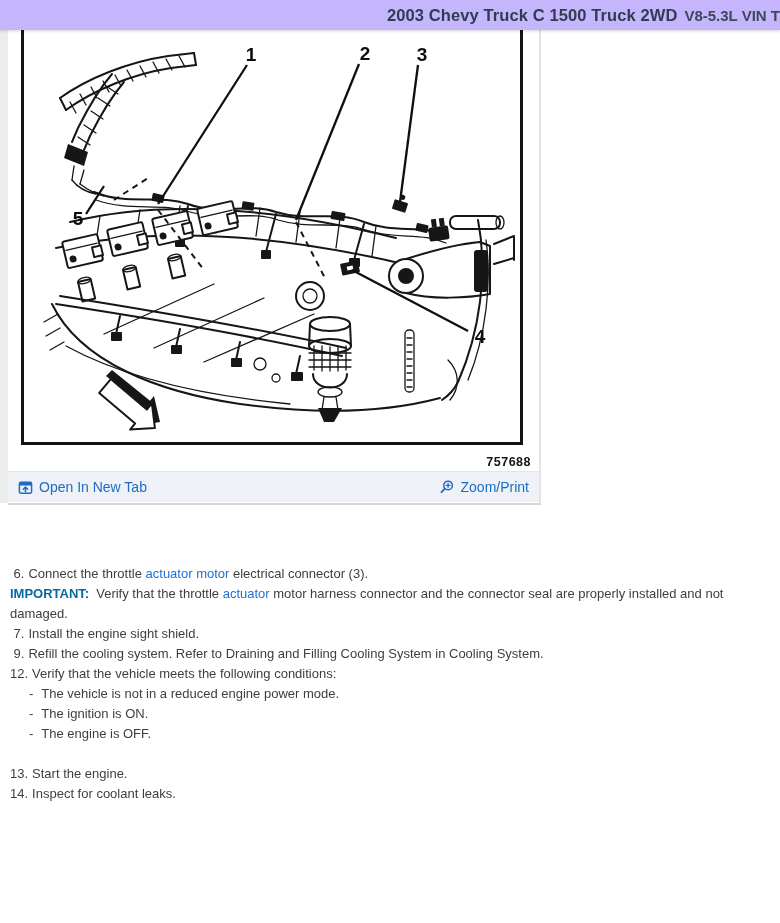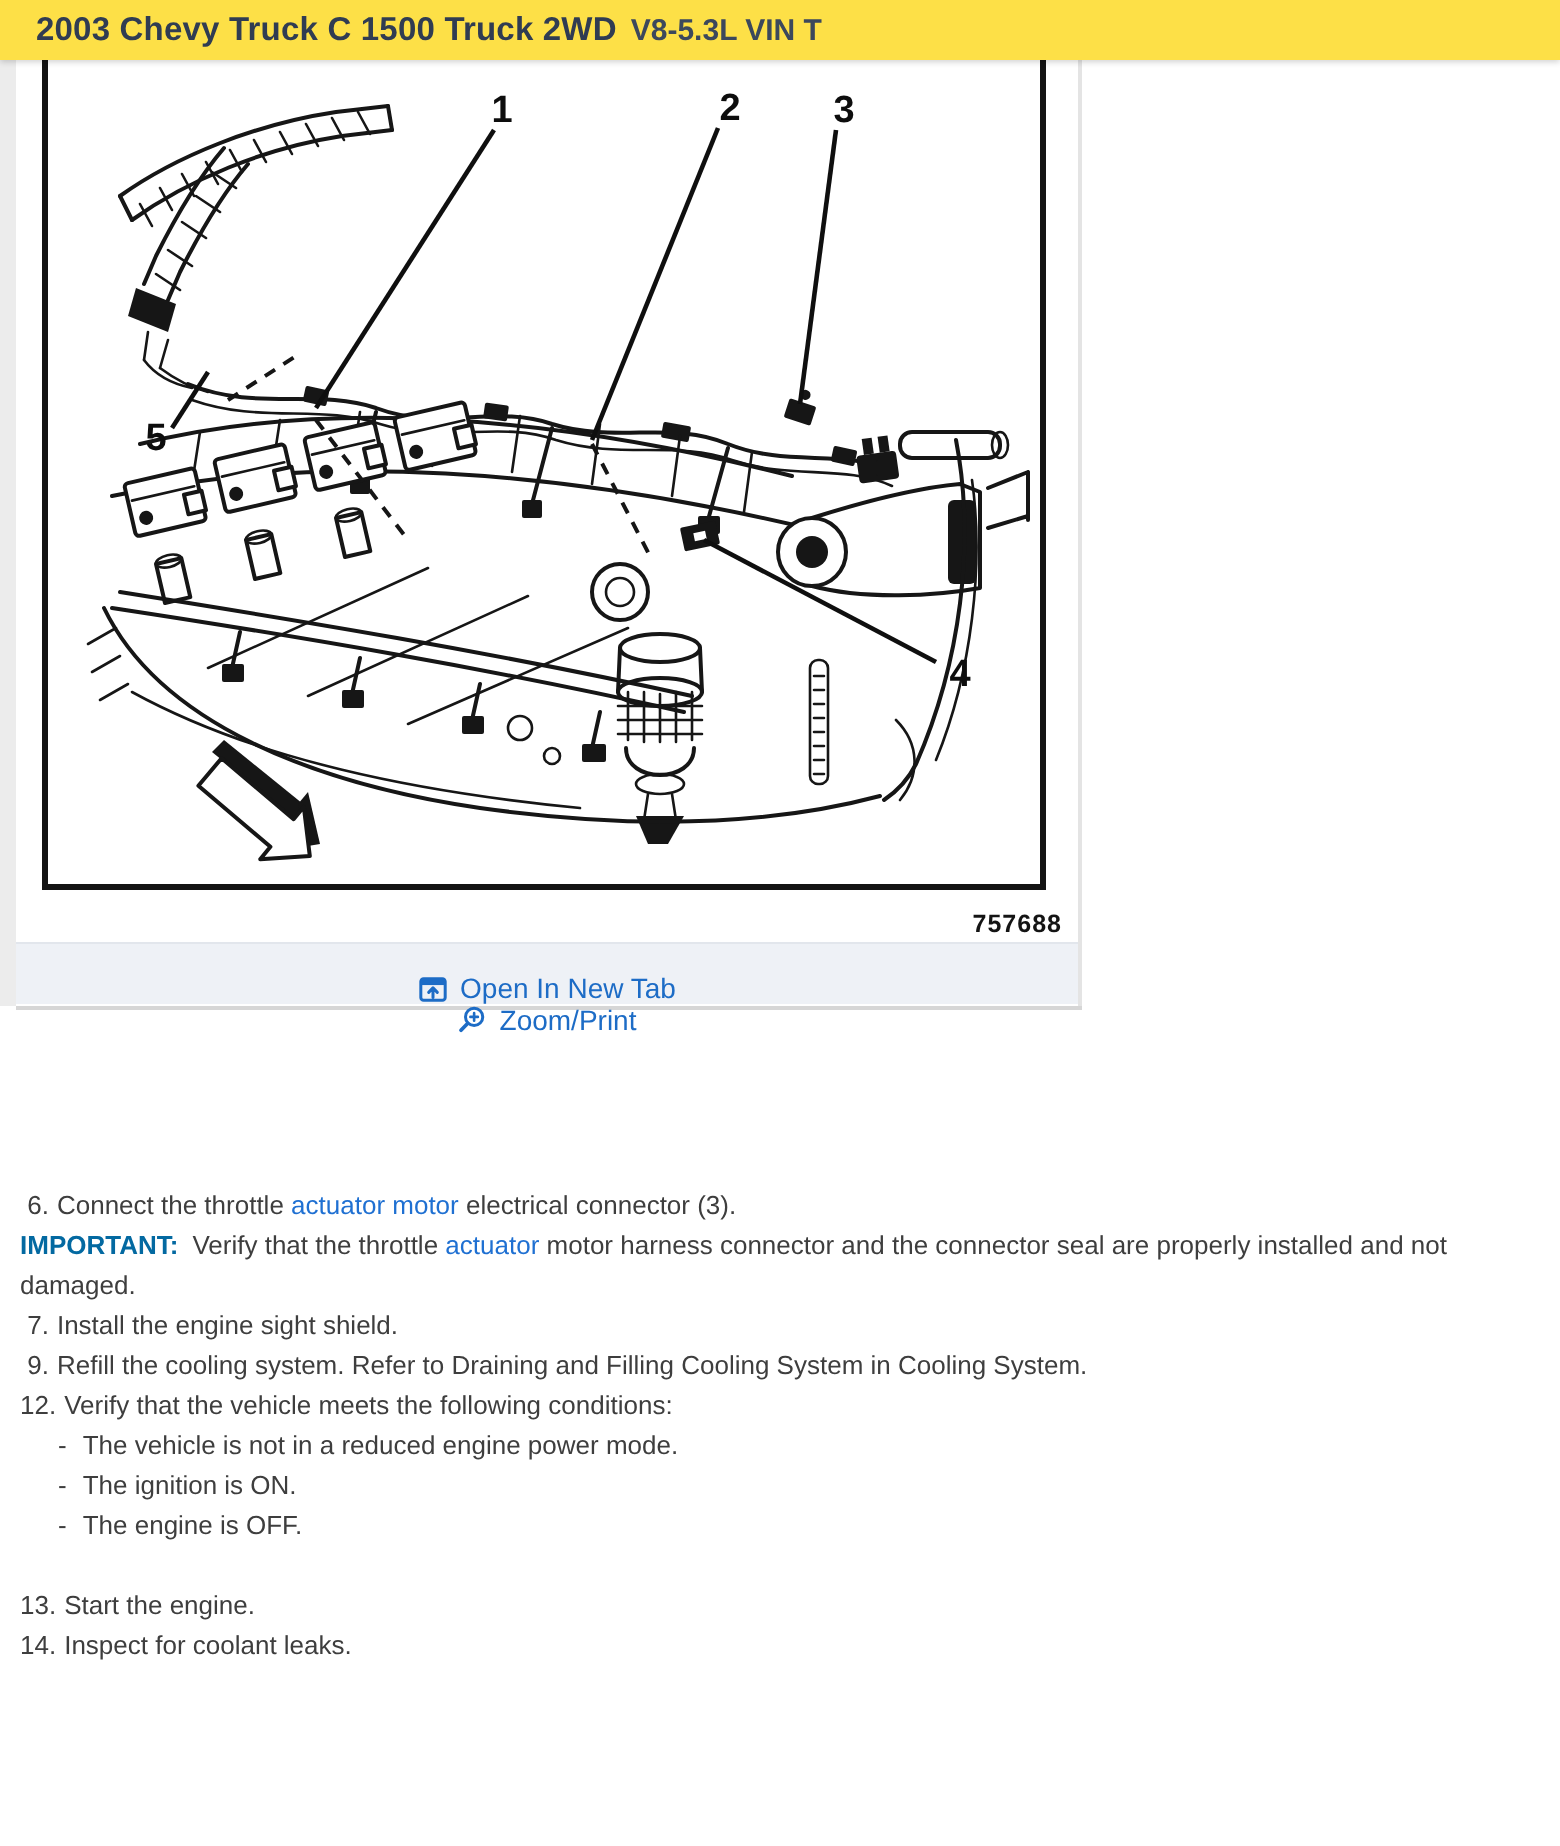--- a/index.html
+++ b/index.html
@@ -2,54 +2,54 @@
 <html><head>
 <meta charset="utf-8">
 <style>
   html,body{margin:0;padding:0;}
   body{
     width:780px;height:923px;background:#ffffff;overflow:hidden;position:relative;
     font-family:"Liberation Sans",sans-serif;
   }
   
   .header{
-    height:30px;background:#fde047;display:flex;align-items:baseline;
-    padding-left:18px;box-shadow:0 1px 3px rgba(0,0,0,.18);position:relative;z-index:5;
+    height:30px;background:#c4b5fd;display:flex;align-items:baseline;
+    padding-left:18px;box-shadow:0 1px 3px rgba(0,0,0,.18);position:relative;z-index:5;justify-content:flex-end;
   }
   .header .title{font-size:16.5px;font-weight:bold;color:#303c52;line-height:30px;letter-spacing:.1px;}
   .header .subtitle{font-size:15px;font-weight:700;color:#3c485c;margin-left:7px;line-height:30px;}
   
   .left-gutter{position:absolute;left:0;top:30px;width:8px;height:473px;background:#ececec;}
   .figure-card{
     position:absolute;left:8px;top:30px;width:531px;height:473px;background:#fff;
     border-right:2px solid #e4e4e4;box-shadow:0 2px 0 #d6d6d6;box-sizing:content-box;
   }
   .diagram-area{width:531px;height:441px;position:relative;background:#fff;}
   .diagram-area svg{display:block;}
   .figure-toolbar{
     height:31px;background:#eef1f6;border-top:1px solid #e2e6ec;
     display:flex;align-items:center;justify-content:space-between;
-    padding:14px 10px;box-sizing:border-box;flex-direction:column;
+    padding:14px 10px;box-sizing:border-box;
   }
   .tlink{color:#1d6cc6;font-size:14px;text-decoration:none;display:flex;align-items:center;gap:6px;cursor:pointer;}
   .tlink svg{flex:0 0 auto;}
   
   .sk{stroke:#161616;fill:none;stroke-width:2;stroke-linecap:round;stroke-linejoin:round;}
   .thin{stroke:#161616;fill:none;stroke-width:1.3;stroke-linecap:round;}
   .skf{fill:#161616;stroke:none;}
   .wht{fill:#ffffff;stroke:#161616;stroke-width:2;stroke-linejoin:round;}
   .lead{stroke:#0f0f0f;stroke-width:2.3;fill:none;}
   .dash{stroke:#161616;stroke-width:2;fill:none;stroke-dasharray:6 5;}
   .frame{stroke:#141414;stroke-width:3;fill:none;}
   .co{font-family:"Liberation Sans",sans-serif;font-size:19px;font-weight:bold;fill:#0d0d0d;}
   .fignum{font-family:"Liberation Sans",sans-serif;font-size:12.5px;font-weight:bold;fill:#141414;letter-spacing:.5px;}
   
   .content{
     position:absolute;left:0;top:503px;width:780px;padding:61px 8px 0 10px;box-sizing:border-box;
-    color:#3e3e3e;font-size:13px;line-height:20px;margin-top:29px;
+    color:#3e3e3e;font-size:13px;line-height:20px;
   }
   .content p{margin:0;}
   .p-step6{margin-bottom:20px;}
   .p-important{margin-bottom:21px;}
   .imp-label{font-weight:bold;color:#0369a1;margin-right:7px;}
   .num{white-space:pre;margin-right:4px;}
   a.body-link{color:#1f70d2;text-decoration:none;cursor:pointer;}
   .cond{padding-left:19px;}
   .cond .dash-ch{margin-right:8px;}
   .gap-before{margin-top:20px !important;}

